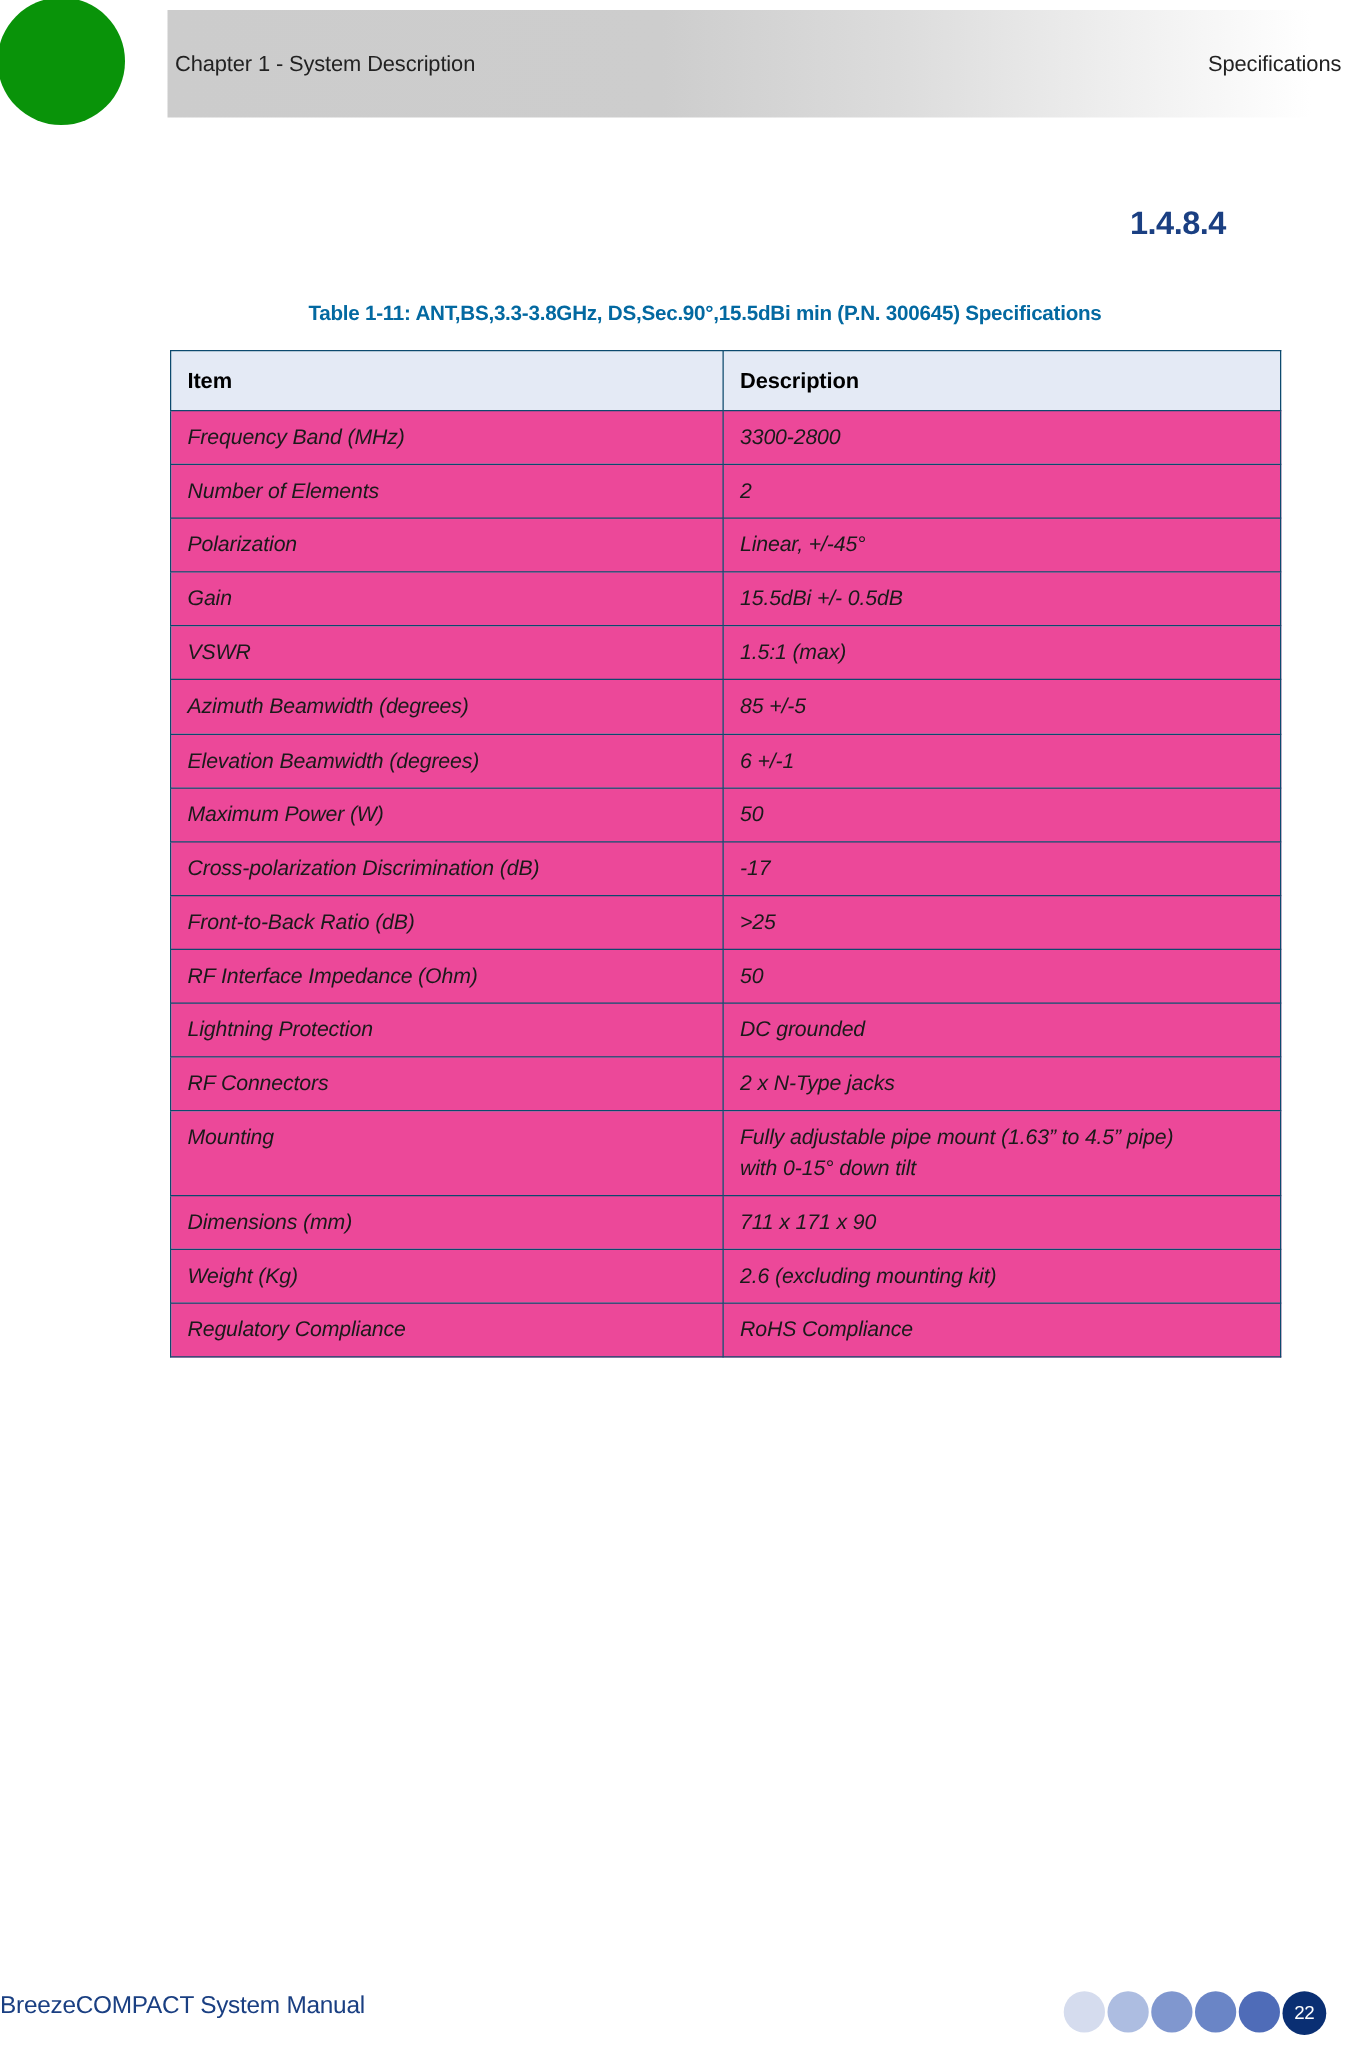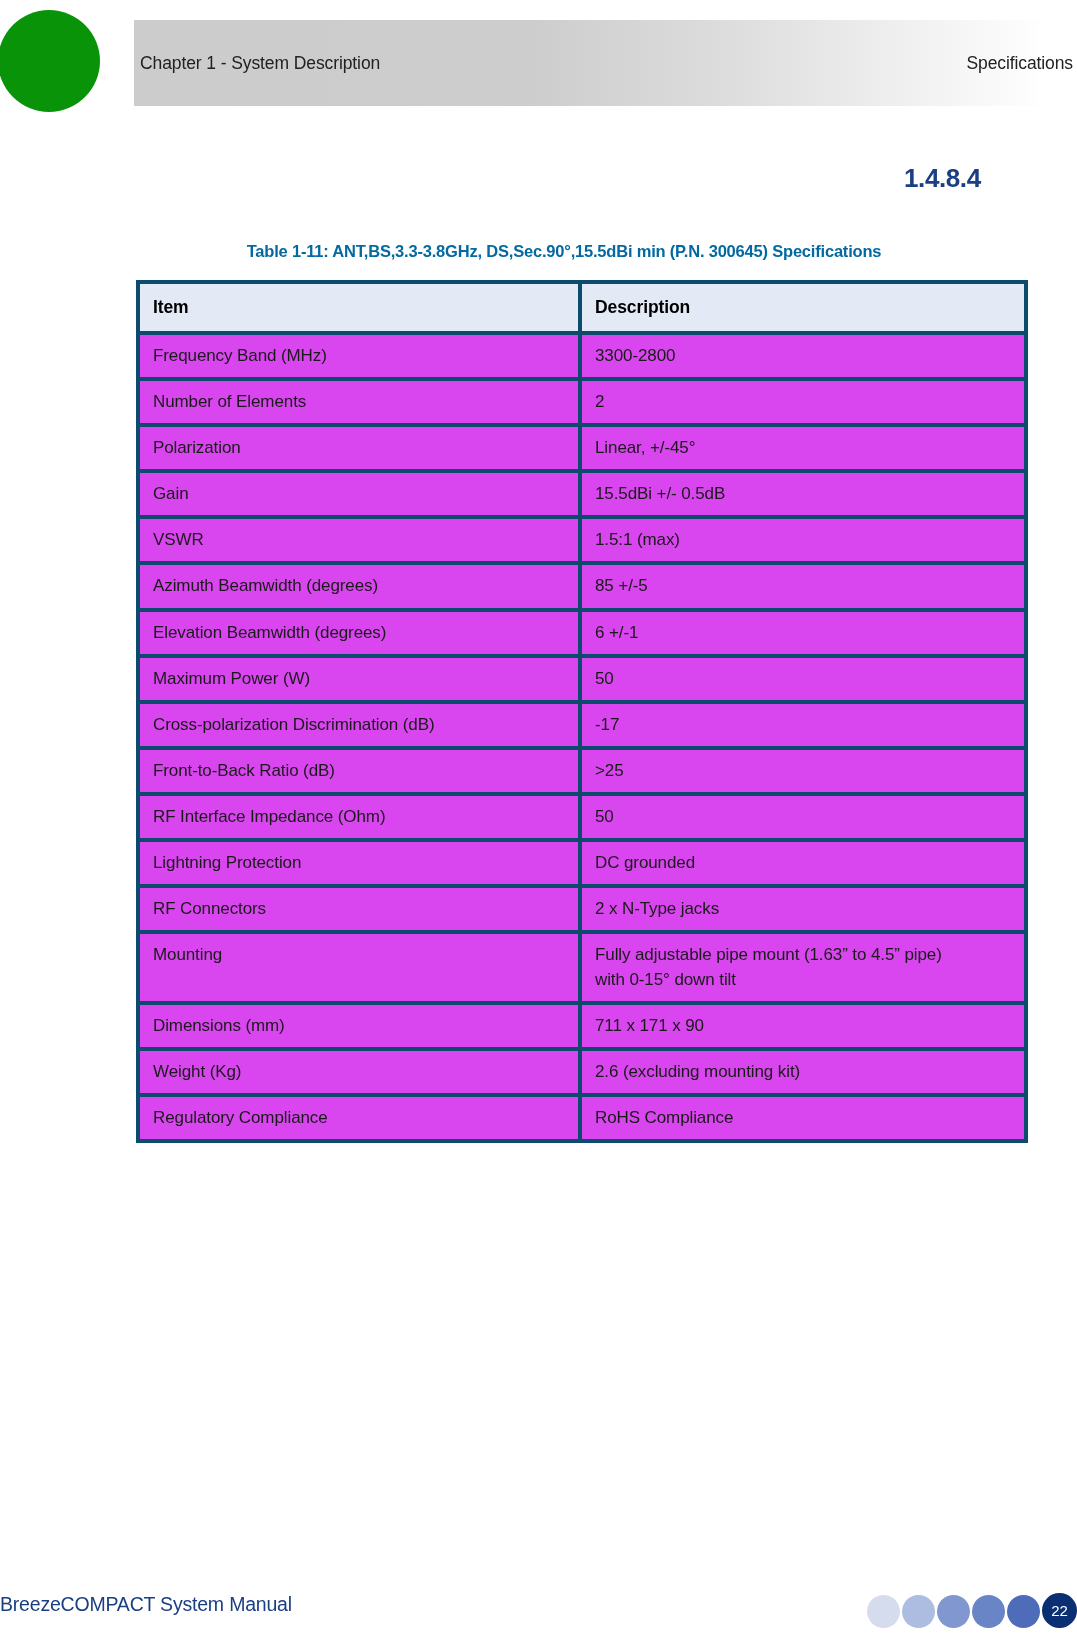--- a/index.html
+++ b/index.html
@@ -11,21 +11,21 @@
     width: 1077px;
     height: 1643px;
     position: relative;
     font-family: "Liberation Sans", sans-serif;
     overflow: hidden;
   }
 
   
   .page-header {
     position: absolute;
-    top: 16px;
+    top: 4px;
     left: 0;
     width: 1077px;
     height: 100px;
   }
   .header-dot {
     position: absolute;
     left: -2px;
     top: -6px;
     width: 102px;
     height: 102px;
@@ -112,40 +112,41 @@
   table.spec-table {
     border-collapse: collapse;
     width: 888px;
     table-layout: fixed;
   }
   table.spec-table col.col-item { width: 442px; }
   table.spec-table col.col-desc { width: 446px; }
 
   table.spec-table th,
   table.spec-table td {
-    border: 4px solid #0c4a6e;
+    border: 1px solid #0c4a6e;
     padding: 9px 12px 9px 13px;
     font-size: 17px;
     color: #1a1a1a;
     font-family: "Liberation Sans", sans-serif;
     text-align: left;
     vertical-align: top;
     line-height: 1.42;
     letter-spacing: -0.1px;
   }
   table.spec-table thead th {
     background: #e4eaf5;
     font-weight: bold;
     color: #000000;
     font-size: 17.5px;
     padding-top: 11px;
     padding-bottom: 11px;
   }
   table.spec-table tbody td {
-    background: #d946ef;
+    background: #ec4899;
+    font-style: italic;
   }
   .cell-multiline { white-space: pre-line; }
 
   
   .page-footer {
     position: absolute;
     left: 0;
     bottom: 0;
     width: 1077px;
     height: 90px;
@@ -155,24 +156,24 @@
     left: 0px;
     bottom: 27px;
     font-size: 19.5px;
     font-weight: normal;
     color: #1a3f82;
     font-family: "Liberation Sans", sans-serif;
     letter-spacing: -0.2px;
   }
   .footer-dots {
     position: absolute;
-    right: 0;
+    right: 16px;
     bottom: 15px;
     display: flex;
-    align-items: flex-end;
+    align-items: flex-start;
   }
   .footer-dot {
     width: 33px;
     height: 33px;
     border-radius: 50%;
     margin-left: 2px;
   }
   .footer-page-dot {
     width: 35px;
     height: 35px;

